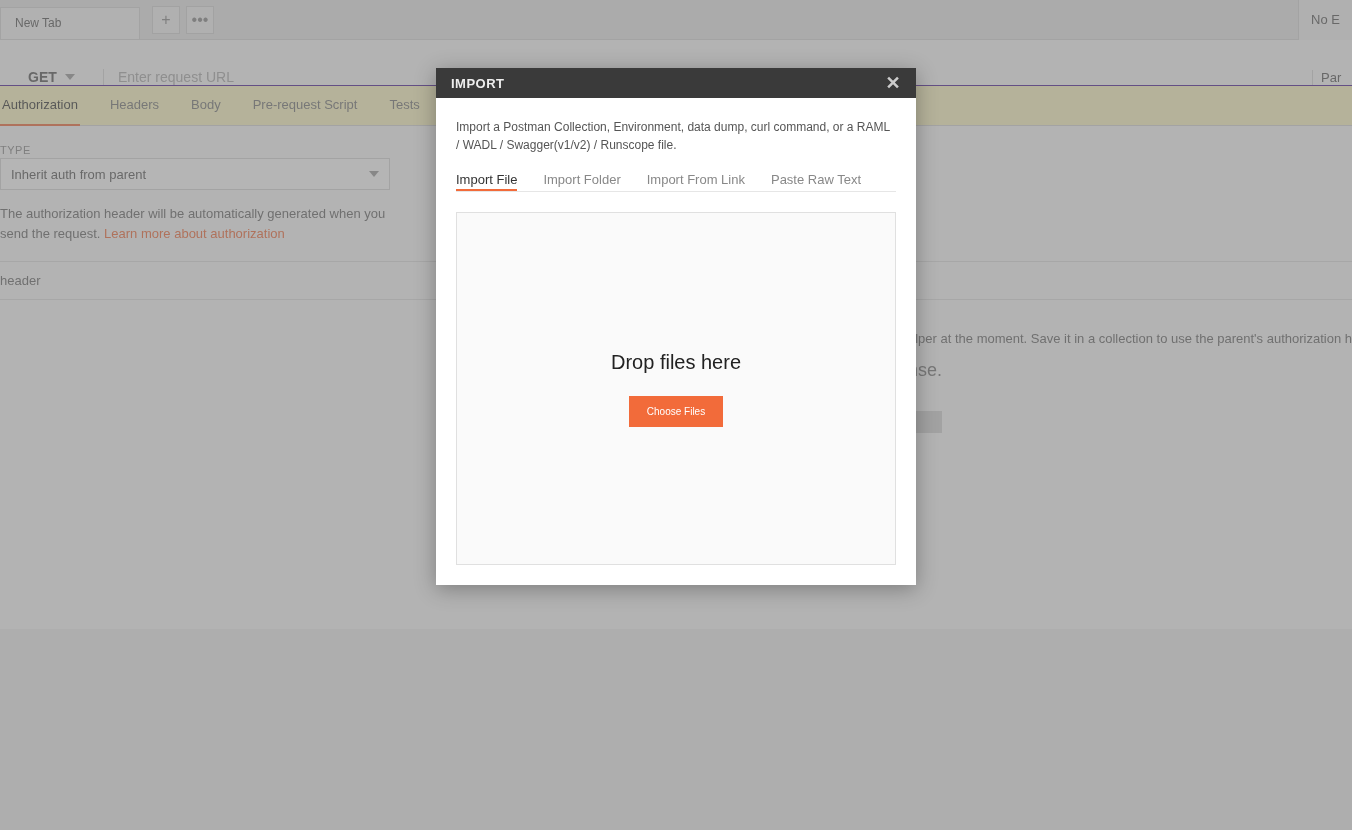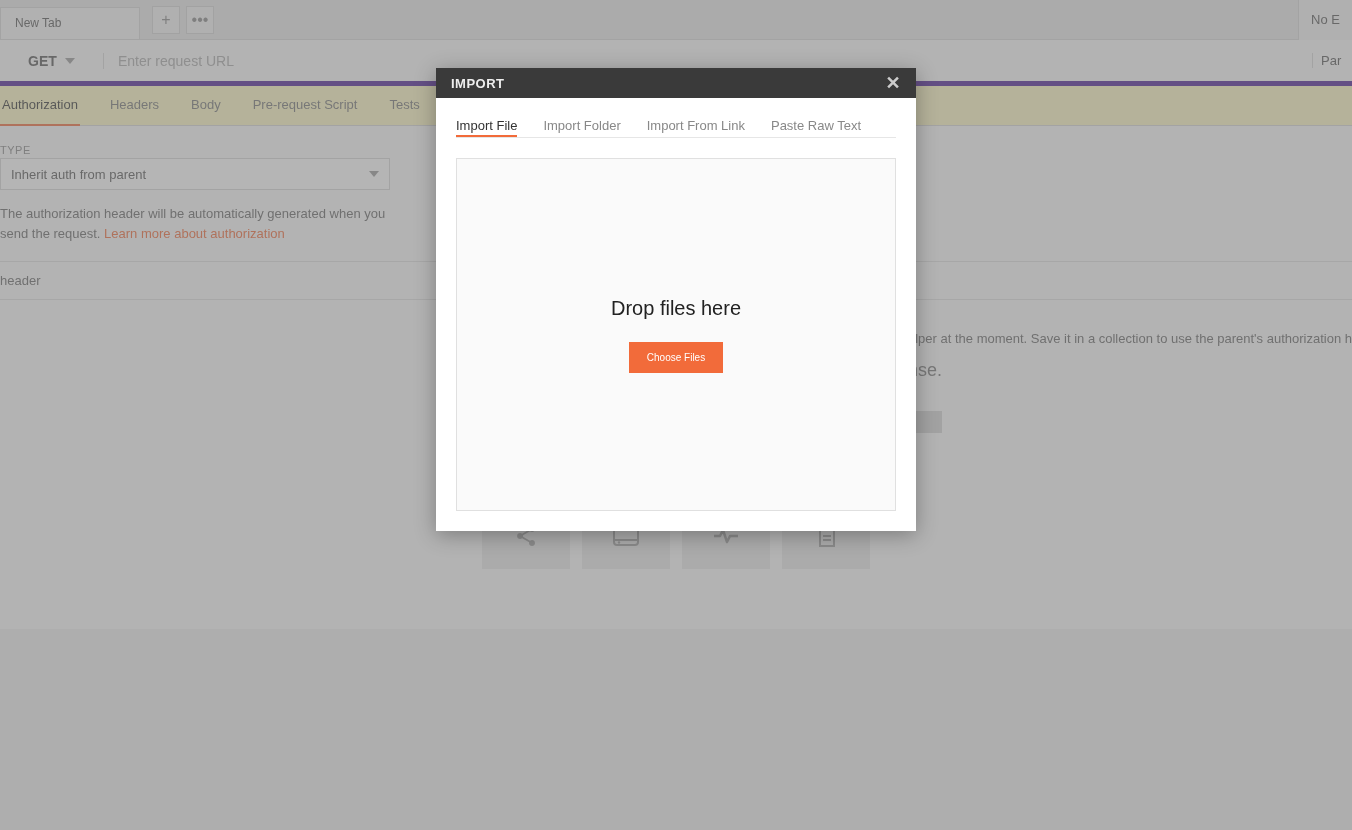--- a/index.html
+++ b/index.html
@@ -58,22 +58,22 @@
       padding: 0 12px;
       color: #555;
       font-size: 13px;
       background: #f4f4f4;
     }
 
     
     .request-bar {
       height: 46px;
       display: flex;
-      align-items: center;
-      border-bottom: 5px solid #4c1d95;
+      align-items: flex-end;
+      border-bottom: 1px solid #4c1d95;
       background: #fafafa;
     }
     .method-select {
       width: 104px;
       display: flex;
       align-items: center;
       justify-content: center;
       gap: 8px;
       border-right: 1px solid #d8d8d8;
       color: #555;
@@ -404,20 +404,21 @@
   </div>
 </div>
 
 <div class="modal-overlay">
   <div class="modal">
     <div class="modal-header">
       <span>IMPORT</span>
       <span class="modal-close">✕</span>
     </div>
     <div class="modal-body">
+      <p class="modal-desc">Import a Postman Collection, Environment, data dump, curl command, or a RAML / WADL / Swagger(v1/v2) / Runscope file.</p>
       <div class="modal-tabs">
         <div class="modal-tab active">Import File</div>
         <div class="modal-tab">Import Folder</div>
         <div class="modal-tab">Import From Link</div>
         <div class="modal-tab">Paste Raw Text</div>
       </div>
       <div class="dropzone">
         <div class="dropzone-text">Drop files here</div>
         <button class="choose-files">Choose Files</button>
       </div>

